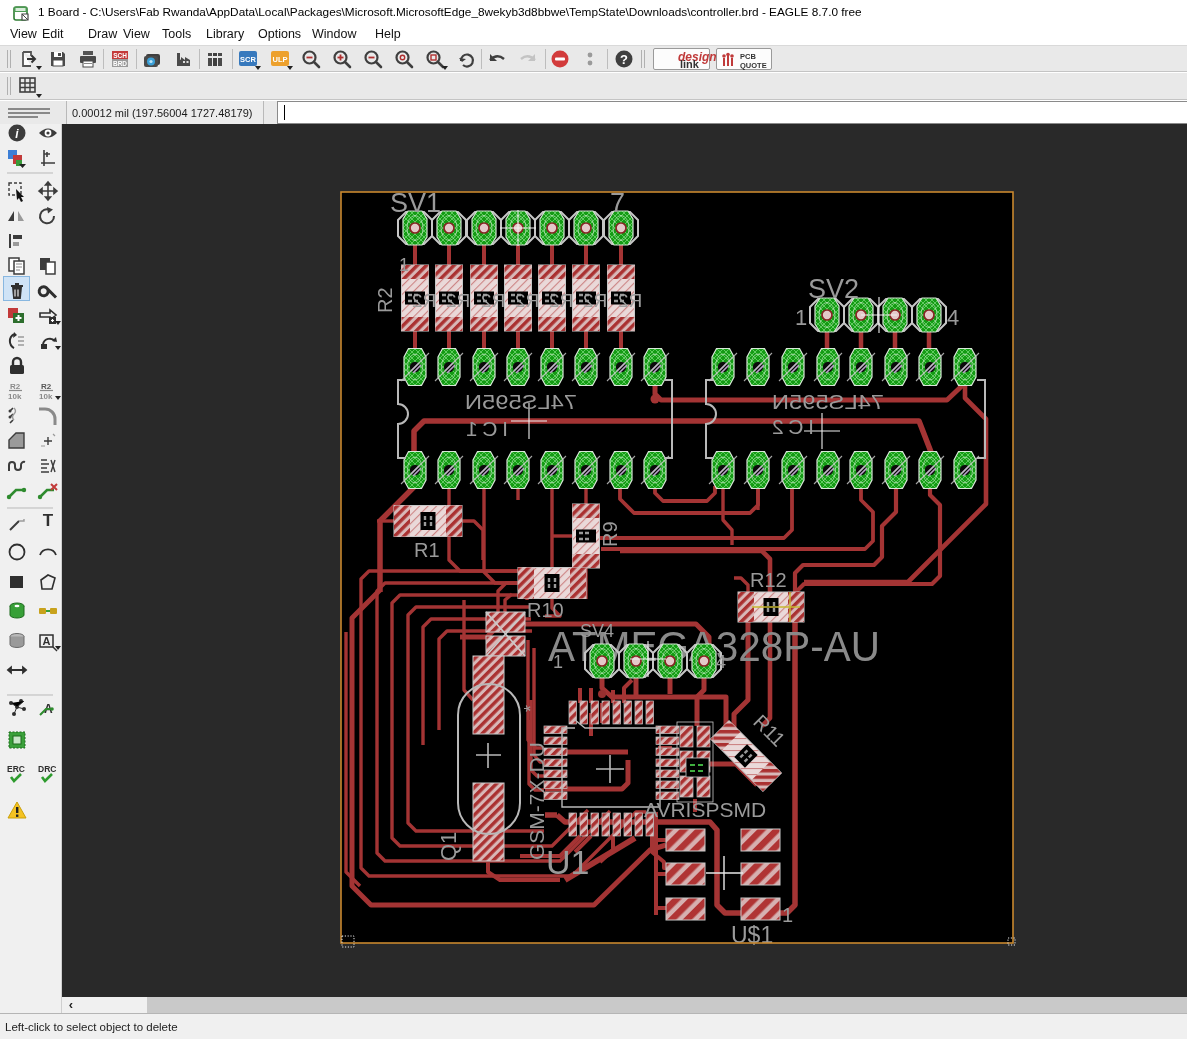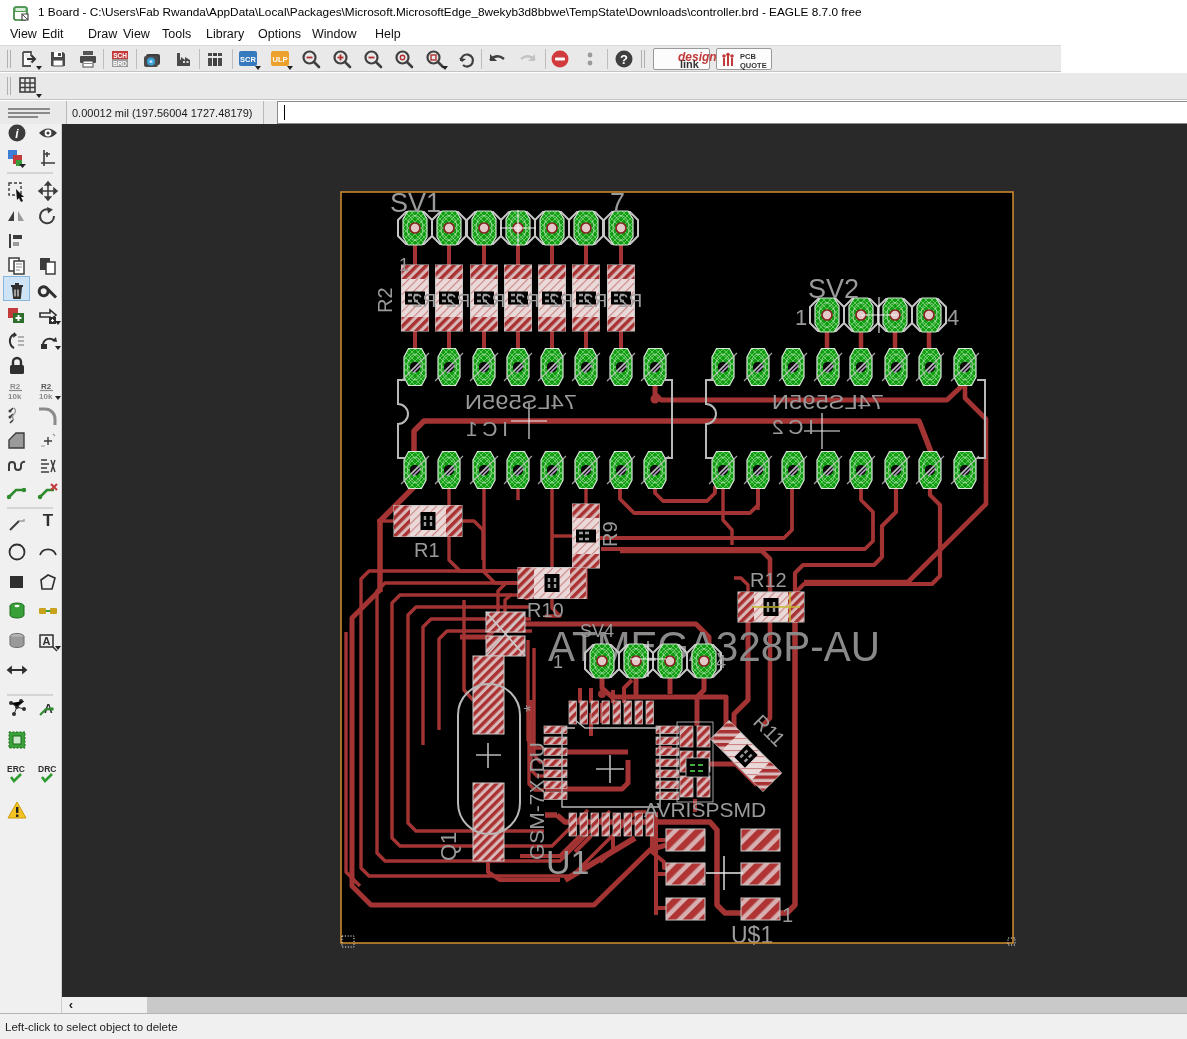--- a/index.html
+++ b/index.html
@@ -2,21 +2,21 @@
 <html><head><meta charset="utf-8">
 <style>
 *{margin:0;padding:0;box-sizing:border-box}
 html,body{width:1187px;height:1039px;overflow:hidden;background:#fff;
  font-family:"Liberation Sans",sans-serif;}
 .abs{position:absolute}
 #titlebar{position:absolute;left:0;top:0;width:1187px;height:24px;background:#fff;}
 #titlebar .txt{position:absolute;left:38px;top:5px;font-size:11.8px;color:#000;white-space:nowrap}
 #menubar{position:absolute;left:0;top:24px;width:1187px;height:21px;background:#fff;font-size:12.5px;color:#111}
 #menubar span{position:absolute;top:3px}
-#tb1{position:absolute;left:0;top:45px;width:1061px;height:27px;background:#e9e9e9;border-top:1px solid #d9d9d9;border-bottom:1px solid #c4c4c4}
+#tb1{position:absolute;left:0;top:45px;width:1187px;height:27px;background:#e9e9e9;border-top:1px solid #d9d9d9;border-bottom:1px solid #c4c4c4}
 #tb2{position:absolute;left:0;top:73px;width:1187px;height:27px;background:#e9e9e9;border-bottom:1px solid #c4c4c4}
 #coord{position:absolute;left:0;top:101px;width:1187px;height:23px;background:#e9e9e9}
 #sidebar{position:absolute;left:0;top:124px;width:62px;height:889px;background:#f0f0f0;border-right:1px solid #cfcfcf}
 #canvas{position:absolute;left:62px;top:124px;width:1125px;height:873px;background:#292929}
 #hscroll{position:absolute;left:62px;top:997px;width:1125px;height:16px;background:#c9c9c9}
 #statusbar{position:absolute;left:0;top:1013px;width:1187px;height:26px;background:#f0f0f0;border-top:1px solid #b5b5b5;font-size:11.5px;color:#222}
 .sep{position:absolute;top:3px;width:1px;height:20px;background:#bdbdbd}
 .hdl{position:absolute;top:4px;width:1px;height:18px;background:#b0b0b0}
 .ib{position:absolute;top:2px;width:24px;height:22px;text-align:center}
 .drop{position:absolute;width:0;height:0;border-left:3.5px solid transparent;border-right:3.5px solid transparent;border-top:4.5px solid #222}

